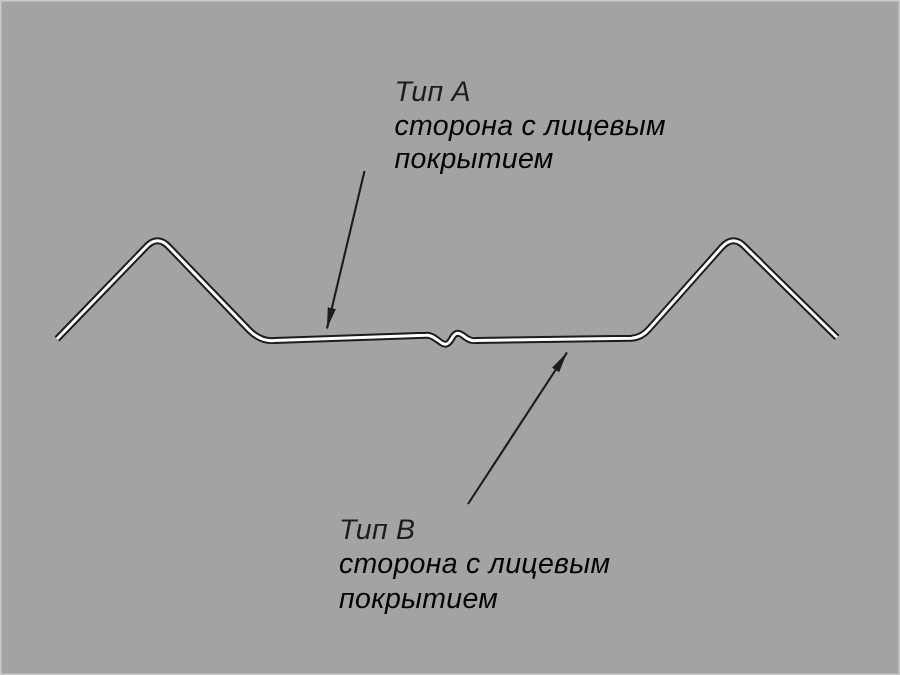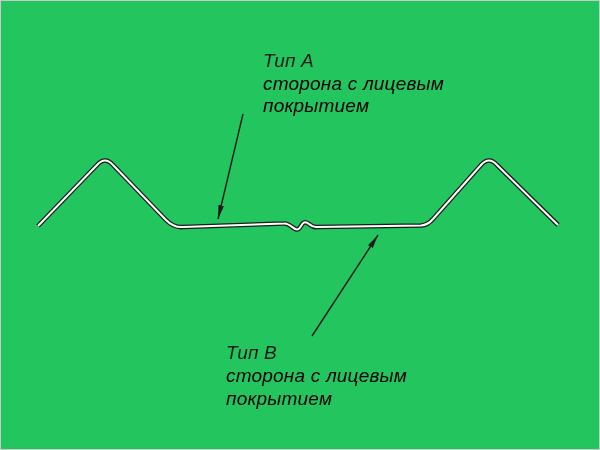--- a/index.html
+++ b/index.html
@@ -6,21 +6,21 @@
     margin: 0;
     padding: 0;
     background: #ffffff;
     font-family: "Liberation Sans", sans-serif;
   }
   .frame {
     position: relative;
     width: 600px;
     height: 450px;
     box-sizing: border-box;
-    background: #22c55e;
+    background: #a3a3a3;
     border: 1px solid #c9c9c9;
     overflow: hidden;
   }
   svg {
     display: block;
   }
   .sheet-outer {
     fill: none;
     stroke-width: 4.6;
     stroke-linejoin: round;

